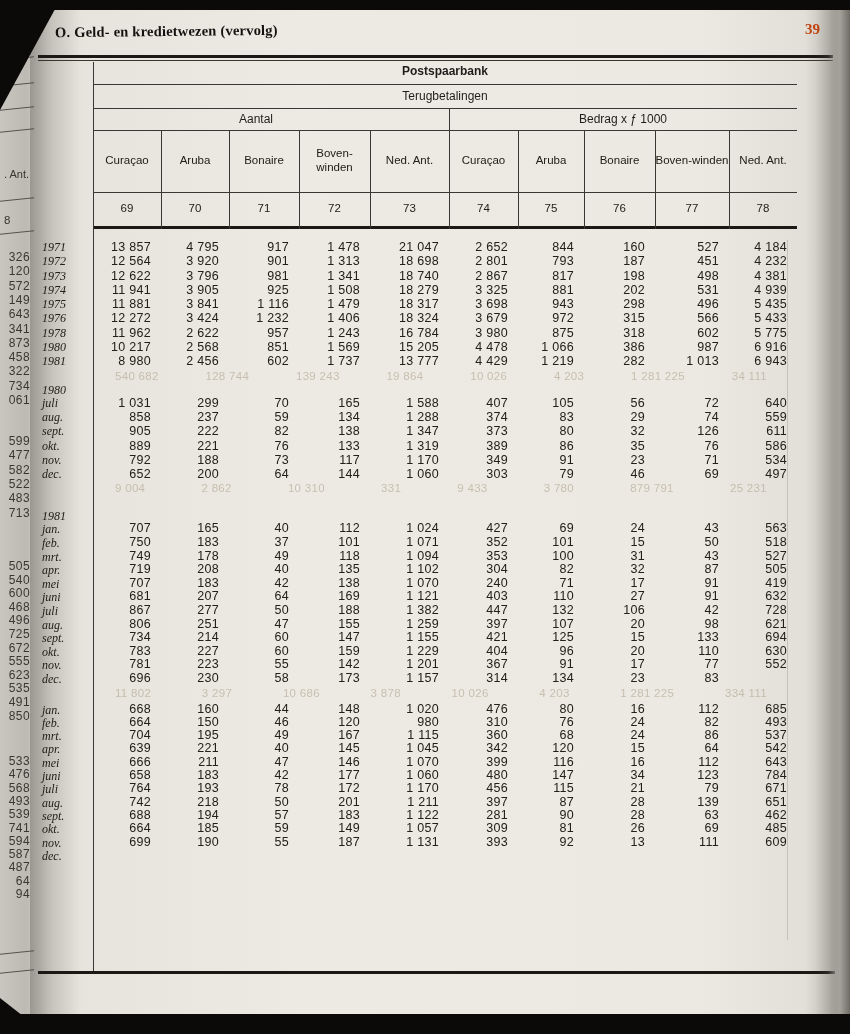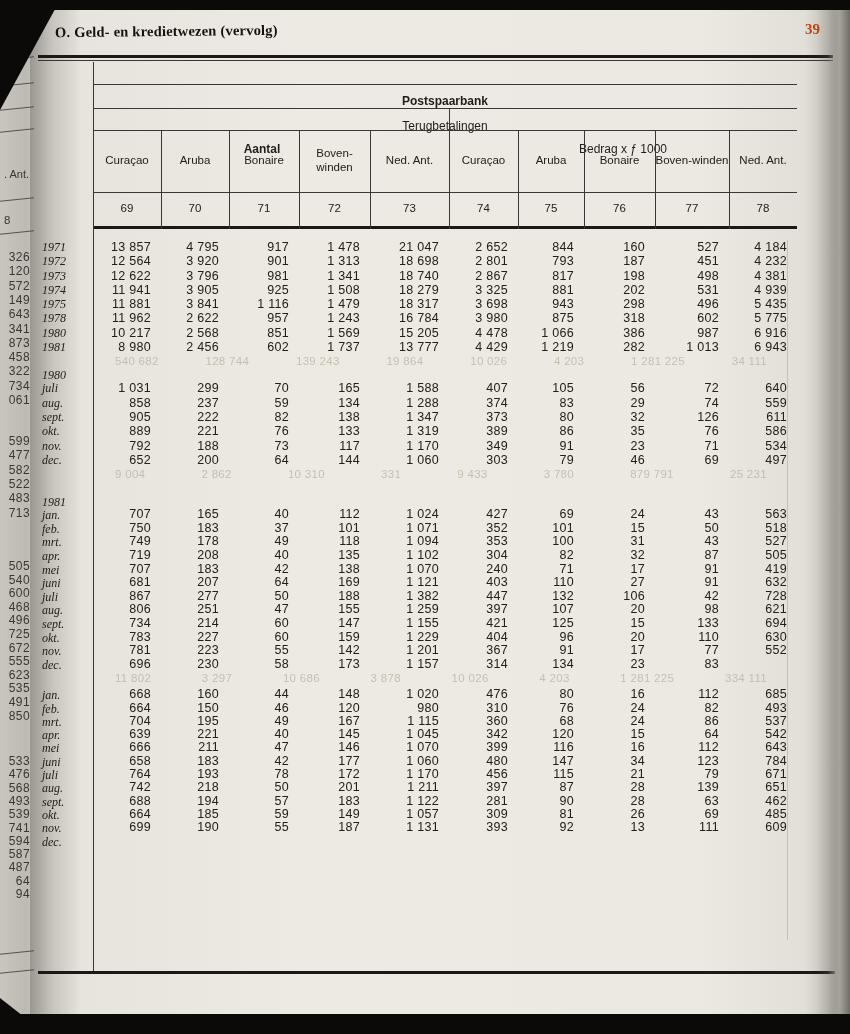--- a/index.html
+++ b/index.html
@@ -28,21 +28,21 @@
               color:#1c1a17;transform:rotate(-4deg);white-space:nowrap;}
   #frag-header{position:absolute;left:4px;top:158px;font-size:11px;color:#3a3731;}
   #frag-colnum{position:absolute;left:4px;top:204px;font-size:11.5px;color:#3a3731;}
   
   #title{position:absolute;left:55px;top:23px;font:bold 14.5px "Liberation Serif",serif;
          color:#14120f;letter-spacing:.2px;transform:rotate(-.6deg);white-space:nowrap;}
   #pagenum{position:absolute;left:805px;top:21px;font:bold 15px "Liberation Serif",serif;color:#c2410c;}
   .rule{position:absolute;background:#3a3733;}
   .heavy{position:absolute;background:#1b1916;}
   
-  .band{position:absolute;text-align:center;font-size:12px;color:#1f1d1a;margin-top:30px;}
+  .band{position:absolute;text-align:center;font-size:12px;color:#1f1d1a;}
   
   #col-names{position:absolute;left:93px;top:121px;width:704px;height:70px;display:flex;}
   #col-names .col-cell{display:flex;align-items:center;justify-content:center;text-align:center;
                        font-size:11.5px;line-height:14px;padding-top:8px;box-sizing:border-box;}
   #col-nums{position:absolute;left:93px;top:192px;width:704px;height:32px;display:flex;}
   #col-nums .col-cell{display:flex;align-items:center;justify-content:center;font-size:11.5px;}
   .col-cell:nth-child(1){width:68px}.col-cell:nth-child(2){width:68px}.col-cell:nth-child(3){width:70px}
   .col-cell:nth-child(4){width:71px}.col-cell:nth-child(5){width:79px}.col-cell:nth-child(6){width:69px}
   .col-cell:nth-child(7){width:66px}.col-cell:nth-child(8){width:71px}.col-cell:nth-child(9){width:74px}
   .col-cell:nth-child(10){width:68px}
@@ -133,21 +133,21 @@
 
   <div id="title">O. Geld- en kredietwezen (vervolg)</div>
   <div id="pagenum">39</div>
   <div class="heavy" style="left:38px;top:55px;width:795px;height:2.5px;"></div>
   <div class="rule" style="left:38px;top:60px;width:795px;height:1px;"></div>
 
   <div class="band" style="left:93px;top:64px;width:704px;font-weight:bold;">Postspaarbank</div>
   <div class="rule" style="left:93px;top:84px;width:704px;height:1px;"></div>
   <div class="band" style="left:93px;top:89px;width:704px;">Terugbetalingen</div>
   <div class="rule" style="left:93px;top:108px;width:704px;height:1px;"></div>
-  <div class="band" style="left:84px;top:112px;width:356px;font-weight:bold;">Aantal</div>
+  <div class="band" style="left:78px;top:112px;width:356px;">Aantal</div>
   <div class="band" style="left:449px;top:112px;width:348px;">Bedrag x ƒ 1000</div>
   <div class="rule" style="left:93px;top:130px;width:704px;height:1px;"></div>
 
   <div id="col-names">
       <div class="col-cell">Curaçao</div>
       <div class="col-cell">Aruba</div>
       <div class="col-cell">Bonaire</div>
       <div class="col-cell">Boven-winden</div>
       <div class="col-cell">Ned. Ant.</div>
       <div class="col-cell">Curaçao</div>
@@ -247,20 +247,33 @@
           <div class="dcell">1 116</div>
           <div class="dcell">1 479</div>
           <div class="dcell">18 317</div>
           <div class="dcell">3 698</div>
           <div class="dcell">943</div>
           <div class="dcell">298</div>
           <div class="dcell">496</div>
           <div class="dcell">5 435</div>
         </div>
         <div class="drow">
+          <div class="stub">1976</div>
+          <div class="dcell">12 272</div>
+          <div class="dcell">3 424</div>
+          <div class="dcell">1 232</div>
+          <div class="dcell">1 406</div>
+          <div class="dcell">18 324</div>
+          <div class="dcell">3 679</div>
+          <div class="dcell">972</div>
+          <div class="dcell">315</div>
+          <div class="dcell">566</div>
+          <div class="dcell">5 433</div>
+        </div>
+        <div class="drow">
           <div class="stub">1978</div>
           <div class="dcell">11 962</div>
           <div class="dcell">2 622</div>
           <div class="dcell">957</div>
           <div class="dcell">1 243</div>
           <div class="dcell">16 784</div>
           <div class="dcell">3 980</div>
           <div class="dcell">875</div>
           <div class="dcell">318</div>
           <div class="dcell">602</div>

